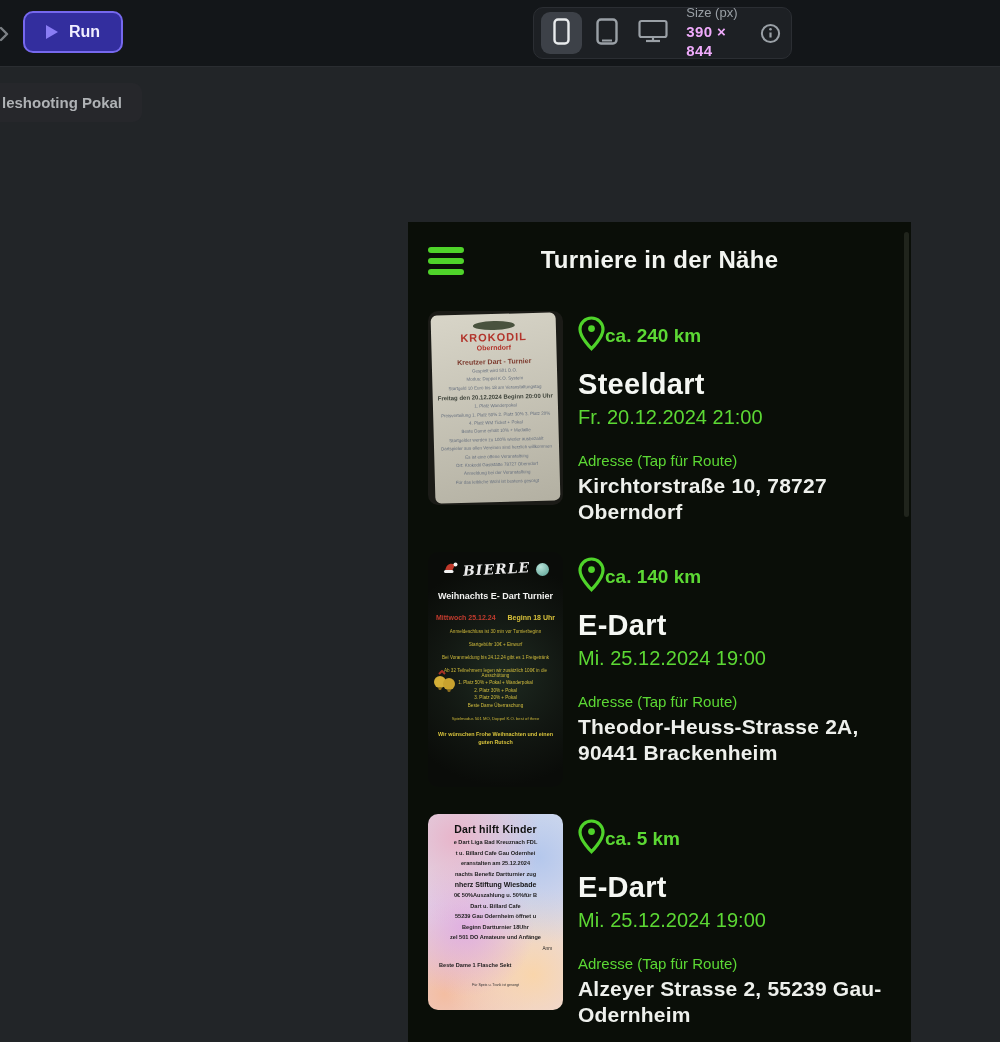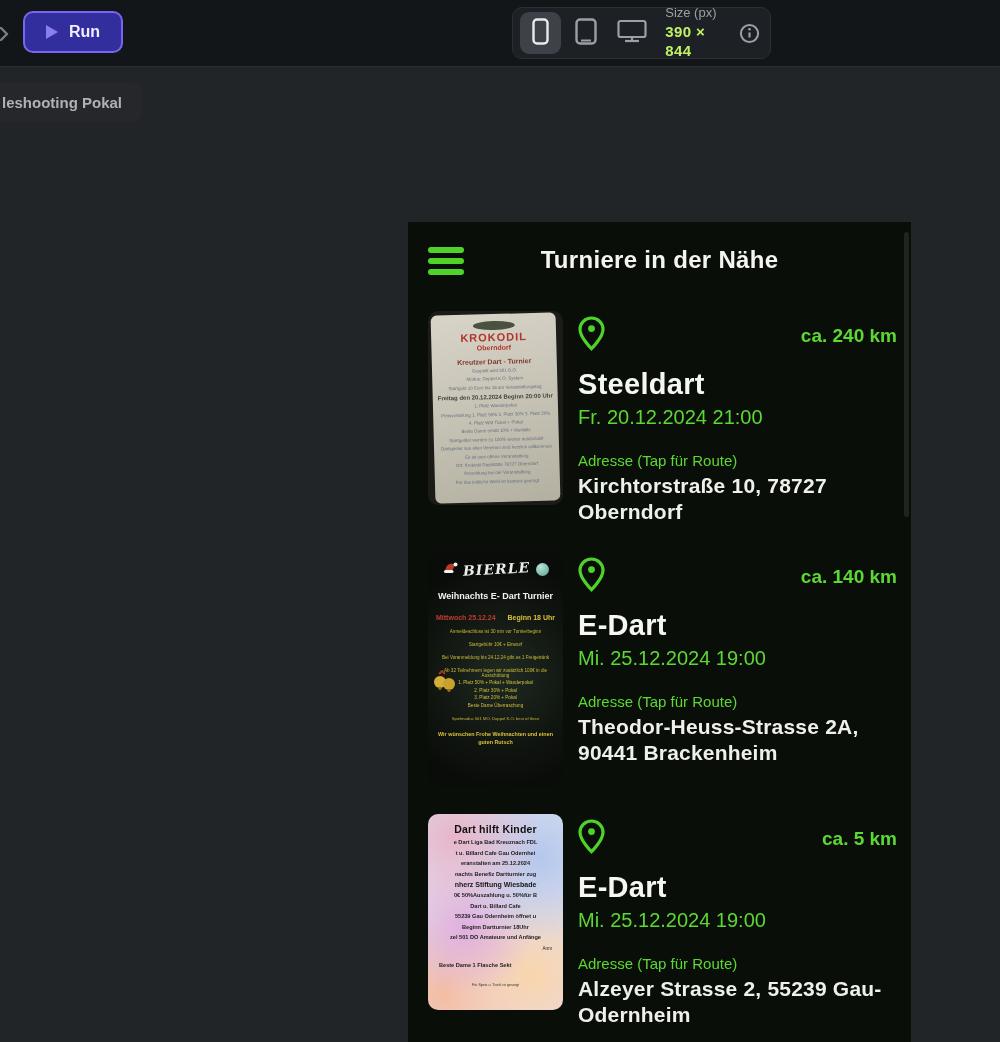--- a/index.html
+++ b/index.html
@@ -12,45 +12,45 @@
   body{background:#222528;font-family:"Liberation Sans",sans-serif;position:relative}
 
   
   .topbar{position:absolute;left:0;top:0;width:1000px;height:67px;background:#131619;border-bottom:1px solid #2a2d31}
   .chevron{position:absolute;left:-2px;top:25px;color:#7c8085}
   .run-btn{position:absolute;left:23px;top:11px;width:100px;height:42px;background:#332e9e;border:2px solid #7668ee;
     border-radius:10px;display:flex;align-items:center;justify-content:center;gap:11px;cursor:pointer}
   .play{width:0;height:0;border-left:12px solid #8a7df5;border-top:7px solid transparent;border-bottom:7px solid transparent}
   .run-label{color:#f0eeff;font-weight:bold;font-size:16px}
 
-  .device-panel{position:absolute;left:512px;top:7px;width:259px;height:52px;background:#1d2024;border:1px solid #2b2e33;
+  .device-panel{position:absolute;left:533px;top:7px;width:259px;height:52px;background:#1d2024;border:1px solid #2b2e33;
     border-radius:10px;display:flex;align-items:center;padding:0 7px;gap:4px}
   .dev-btn{width:42px;height:42px;border-radius:9px;display:flex;align-items:center;justify-content:center;cursor:pointer}
   .dev-btn.selected{background:#3d4148}
   .size-info{margin-left:9px;line-height:1.3}
   .size-label{color:#9aa0a6;font-size:13px}
-  .size-value{color:#bef264;font-size:15px;font-weight:bold;letter-spacing:.4px}
+  .size-value{color:#f0abfc;font-size:15px;font-weight:bold;letter-spacing:.4px}
   .info-btn{margin-left:auto;margin-right:3px;cursor:pointer;display:flex}
 
   .tooltip{position:absolute;left:-14px;top:83px;background:#26272b;border-radius:9px;padding:11px 20px 11px 16px;
     color:#afb2b5;font-size:15px;font-weight:bold}
 
   
   .phone{position:absolute;left:408px;top:222px;width:503px;height:911px;background:var(--phoneBg);overflow:hidden}
   .phone-header{position:relative;padding-top:24px;height:64px}
   .hamburger{position:absolute;left:20px;top:25px;width:36px;display:flex;flex-direction:column;gap:5px;cursor:pointer}
   .hamburger i{display:block;height:6px;border-radius:3px;background:var(--green)}
   .page-title{text-align:center;color:#f3f5f1;font-size:24px;font-weight:bold;letter-spacing:.3px}
 
   .cards{padding:0 14px 0 20px}
   .card{display:flex;gap:15px;align-items:flex-start;cursor:pointer}
   .card.c1{margin-top:25px}.card.c2{margin-top:26px}.card.c3{margin-top:27px}
 
   .card-right{flex:1;padding-top:5px;min-width:0}
-  .pin-row{display:flex;justify-content:space-between;align-items:flex-start}
+  .pin-row{display:flex;justify-content:flex-start;align-items:flex-start}
   .distance{color:var(--greenText);font-size:19px;font-weight:bold;padding-top:9px}
   .card-title{color:#f5f7f3;font-size:29px;font-weight:bold;margin-top:13px;letter-spacing:.3px}
   .card-date{color:var(--greenText);font-size:20px;margin-top:5px}
   .addr-label{color:var(--greenText);font-size:15px;font-weight:normal;margin-top:23px;cursor:pointer}
   .addr{color:#eef0ec;font-size:21px;font-weight:bold;margin-top:4px;line-height:1.25;letter-spacing:.2px}
 
   .scroll-thumb{position:absolute;right:2px;top:10px;width:5px;height:285px;background:#20241c;border-radius:3px}
 
   
   .flyer{width:135px;flex:0 0 135px;border-radius:10px;overflow:hidden;position:relative}

